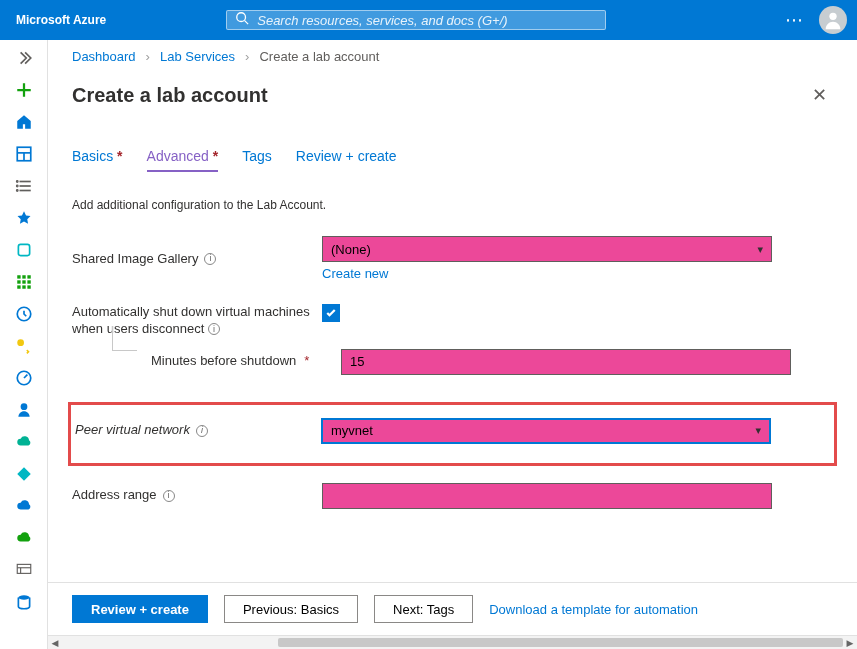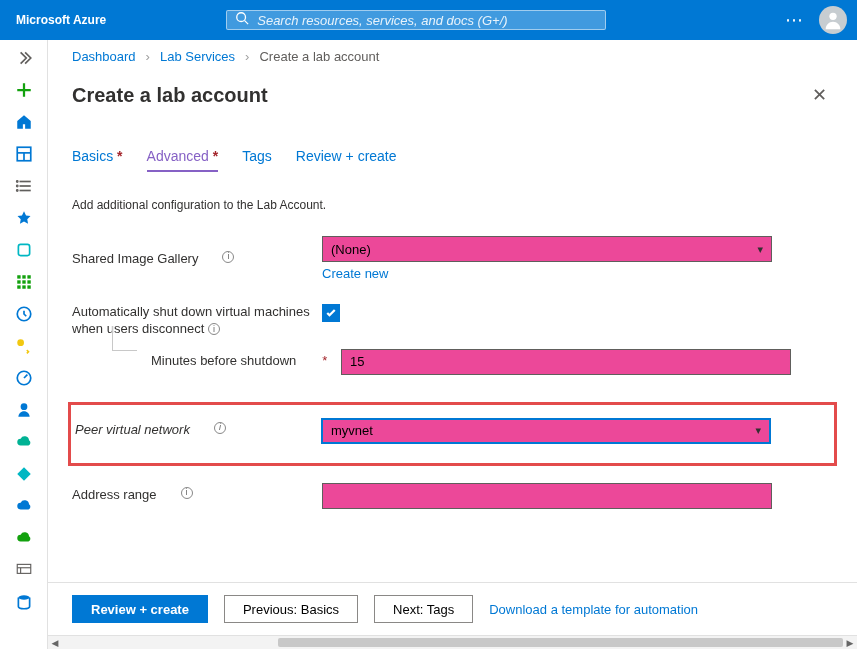--- a/index.html
+++ b/index.html
@@ -60,21 +60,21 @@
   .content { flex: 1; overflow-y: auto; padding: 0 24px 10px 24px; }
 
   .tabs { display: flex; gap: 24px; margin: 28px 0 26px 0; font-size: 14px; position: relative; }
   .tab { color: #0078d4; padding-bottom: 6px; cursor: pointer; }
   .tab.dirty::after { content: " *"; color: #a4262c; font-weight: 600; }
   .tab.active { color: #8661c5; font-weight: 400; border-bottom: 2px solid #8661c5; }
 
   .intro { font-size: 12px; color: #323130; margin-bottom: 24px; }
 
   .form-row { display: flex; align-items: center; min-height: 32px; margin-bottom: 6px; }
-  .form-row .label { width: 250px; font-size: 13px; color: #323130; display: flex; align-items: flex-start; gap: 24px; line-height: 1.3; }
+  .form-row .label { width: 250px; font-size: 13px; color: #323130; display: flex; align-items: center; gap: 6px; line-height: 1.3; }
   .label .req { color: #a4262c; margin-left: 2px; }
   .info-icon {
     width: 12px; height: 12px; border: 1px solid #888; border-radius: 50%;
     display: inline-flex; align-items: center; justify-content: center;
     font-size: 9px; color: #666; cursor: help; flex-shrink: 0;
   }
   .form-row .control { flex: 1; max-width: 450px; }
 
   .select, .text-input {
     width: 100%; height: 26px; border: 1px solid #605e5c; background: #ec4899;

